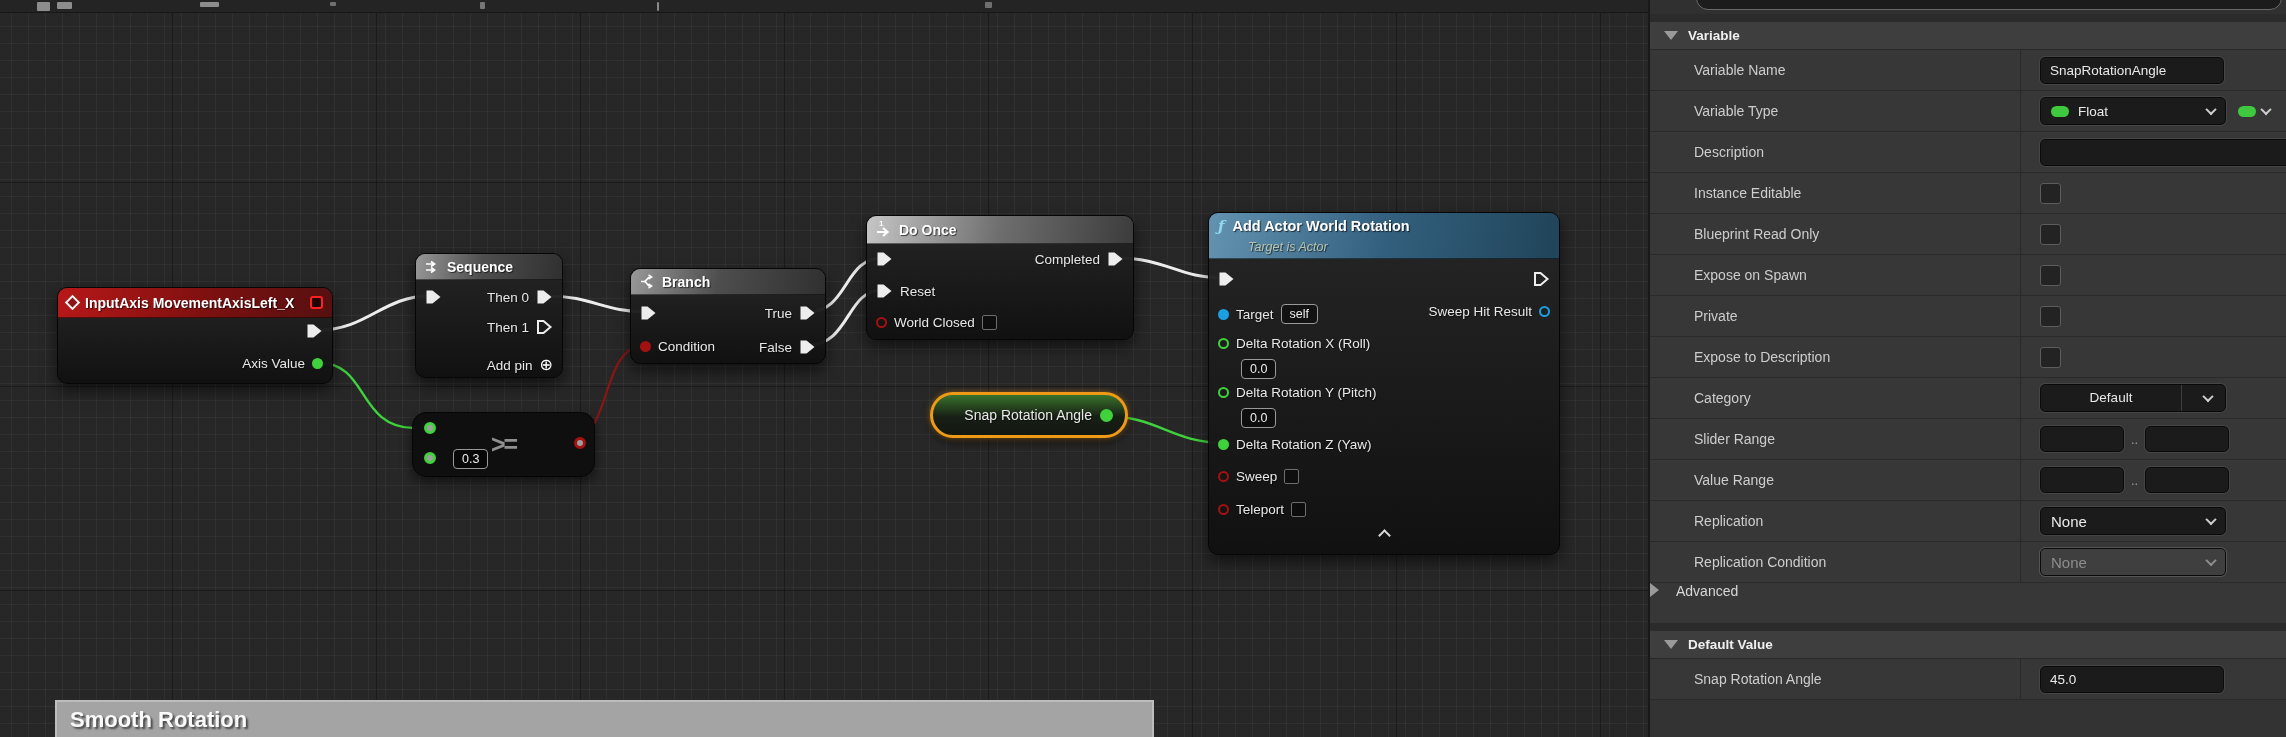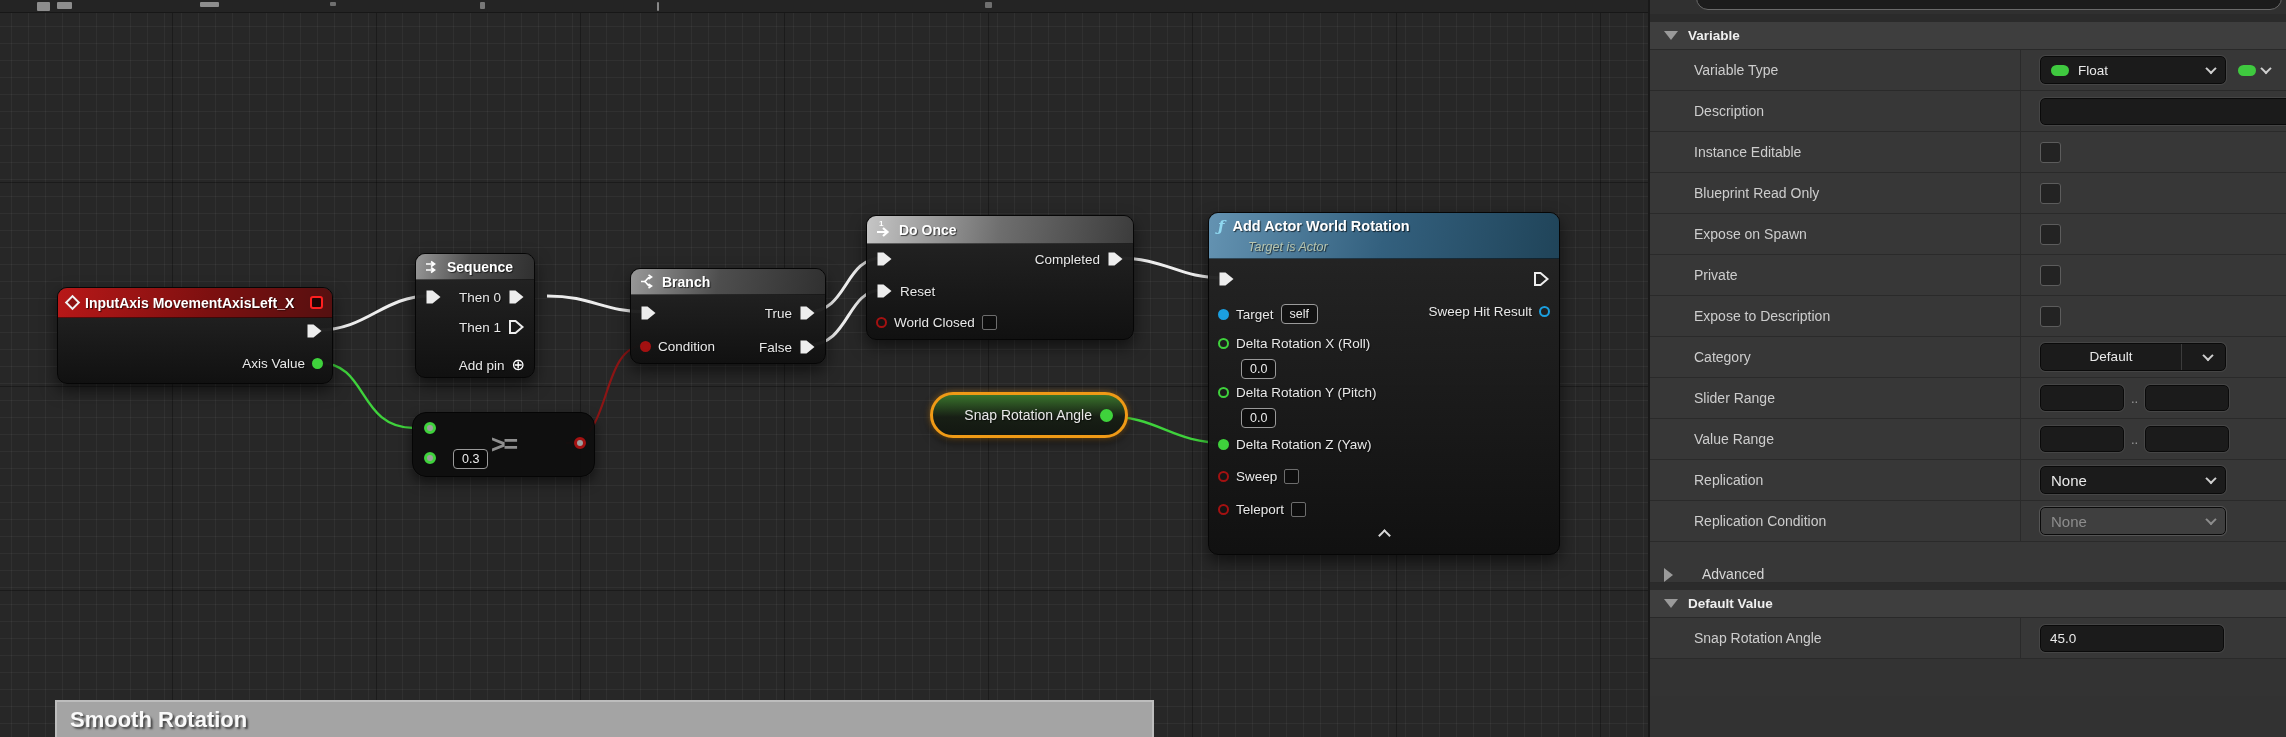--- a/index.html
+++ b/index.html
@@ -169,21 +169,21 @@
         <svg class="execpin" viewBox="0 0 17 16">
             <path d="M1.5 1.5 h6 l8 6.5 -8 6.5 h-6 z" fill="#ededed"></path>
           </svg>
       </div>
       <div class="prow-abs r-right" style="top:355px;top:68px">
         <span class="pin-c pc-green fill"></span>
         <span class="plab">Axis Value</span>
       </div>
     </div>
 
-    <div class="node" style="left:415px;top:253px;width:120px;height:125px">
+    <div class="node" style="left:415px;top:253px;width:148px;height:125px">
       <div class="nhead hdr-gray" style="height:26px">
         <svg width="15" height="14" viewBox="0 0 15 14">
           <path d="M1 4 h8 M6 1.5 L9.5 4 L6 6.5 M1 10 h8 M6 7.5 L9.5 10 L6 12.5" stroke="#fff" stroke-width="1.7" fill="none"></path>
           </svg>
         <span class="ntitle">Sequence</span>
       </div>
       <div class="prow-abs r-left" style="top:35px">
         <svg class="execpin" viewBox="0 0 17 16">
             <path d="M1.5 1.5 h6 l8 6.5 -8 6.5 h-6 z" fill="#ededed"></path>
           </svg>
@@ -352,20 +352,26 @@
     <div id="panel-top">
       <div id="search-sliver"></div>
     </div>
     <div id="panel-gap"></div>
 
     <div class="sect">
       <span class="tri-down"></span>
       <span class="sect-label">Variable</span>
     </div>
 
+    <div class="drow">
+      <div class="dlabel">Variable Name</div>
+      <div class="dvalue">
+        <input class="tinput" value="SnapRotationAngle" style="">
+      </div>
+    </div>
 
     <div class="drow">
       <div class="dlabel">Variable Type</div>
       <div class="dvalue">
         <div class="dropdown" style="width:186px;justify-content:space-between">
           <span style="display:flex;align-items:center;gap:9px">
             <span class="gpill"></span>
             <span class="dd-label">Float</span>
           </span>
           <span class="chev"></span>
@@ -458,21 +464,21 @@
     <div class="drow">
       <div class="dlabel">Replication Condition</div>
       <div class="dvalue">
         <div class="dropdown dd-disabled" style="width:186px;justify-content:space-between">
           <span class="dd-label big">None</span>
           <span class="chev"></span>
         </div>
       </div>
     </div>
 
-    <div class="drow" style="align-items:flex-end;padding-left:14px;gap:29px">
+    <div class="drow" style="align-items:flex-start;padding-left:0;gap:17px">
       <span class="tri-right"></span>
       <span style="font-size:14px;color:#d6d6d6">Advanced</span>
     </div>
 
     <div id="panel-gap" style="height:7px"></div>
 
     <div class="sect">
       <span class="tri-down"></span>
       <span class="sect-label">Default Value</span>
     </div>

